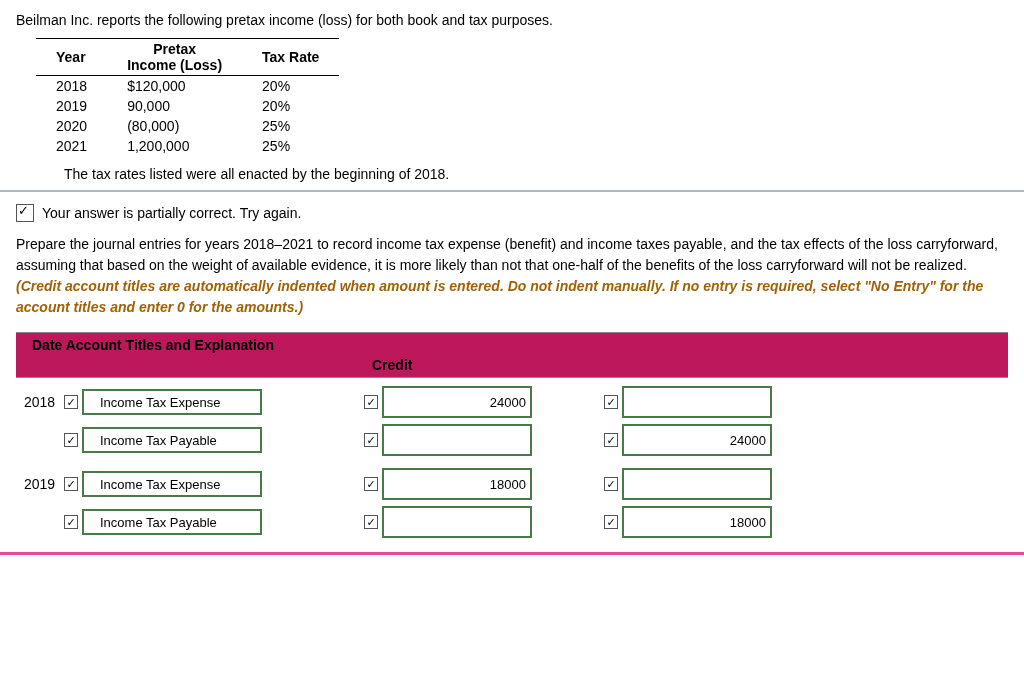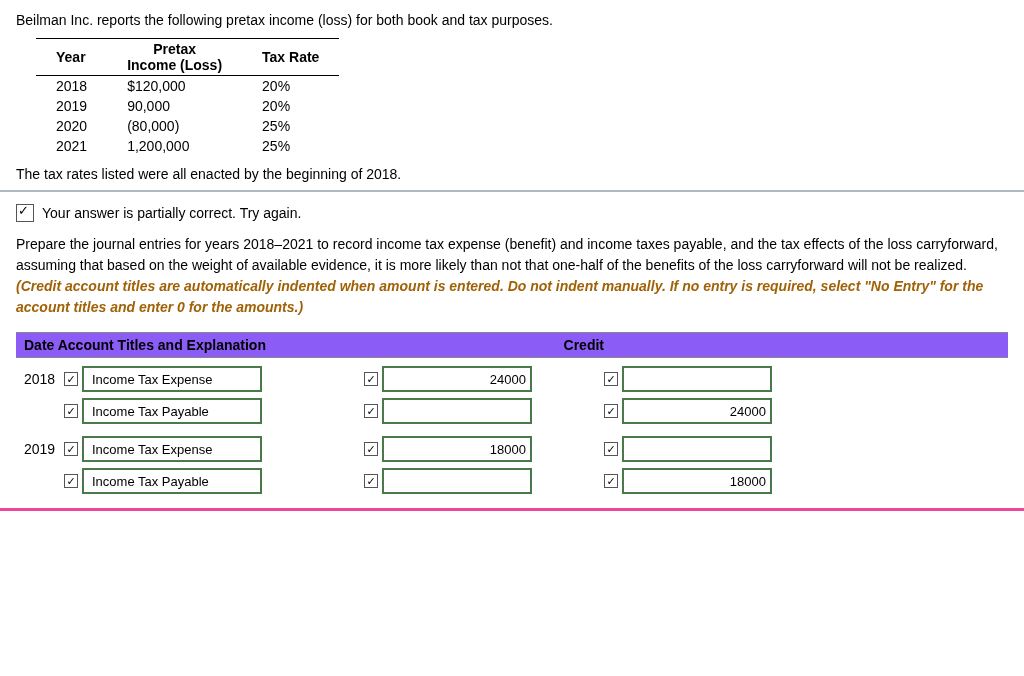--- a/index.html
+++ b/index.html
@@ -44,20 +44,21 @@
     .pretax-table td.year-col {
       text-align: left;
     }
     .pretax-table .header-row th {
       border-top: 1.5px solid #000;
     }
 
     .enacted-text {
       font-size: 14px;
       margin-top: 6px;
+      margin-left: 48px;
     }
 
     .answer-section {
       padding: 12px 16px 8px 16px;
       border-bottom: 3px solid #ec4899;
     }
 
     .partial-correct {
       display: flex;
       align-items: center;
@@ -89,33 +90,34 @@
     }
     .red-bold {
       color: #a16207;
       font-weight: bold;
       font-style: italic;
     }
 
     .journal-table-header {
       display: grid;
       grid-template-columns: 340px 240px 240px;
-      background: #8b5cf6;
-      padding: 4px 8px;
+      background: #be185d;
+      padding: 4px 16px;
       font-weight: bold;
       font-size: 14px;
       border-top: 1px solid #888;
       border-bottom: 1px solid #888;
       margin-bottom: 8px;
     }
     .journal-table-header .col-debit {
       text-align: center;
     }
     .journal-table-header .col-credit {
-      text-align: right;
+      text-align: left;
+      margin-top: 20px;
     }
 
     .journal-entries {
       padding: 0 8px;
     }
 
     .journal-row {
       display: grid;
       grid-template-columns: 340px 240px 240px;
       align-items: center;
@@ -145,33 +147,33 @@
       border: 1.5px solid #555;
       display: inline-flex;
       align-items: center;
       justify-content: center;
       font-size: 11px;
       flex-shrink: 0;
     }
 
     .account-input {
       border: 2px solid #4a7a4a;
-      padding: 2px 8px;
+      padding: 2px 16px;
       font-size: 13px;
       width: 180px;
       height: 26px;
       background: #fff;
     }
 
     .amount-input {
       border: 2px solid #4a7a4a;
       padding: 2px 4px;
       font-size: 13px;
       width: 150px;
-      height: 26px;
+      height: 32px;
       background: #fff;
       text-align: right;
     }
 
     .debit-col {
       display: flex;
       align-items: center;
       gap: 4px;
     }
 

